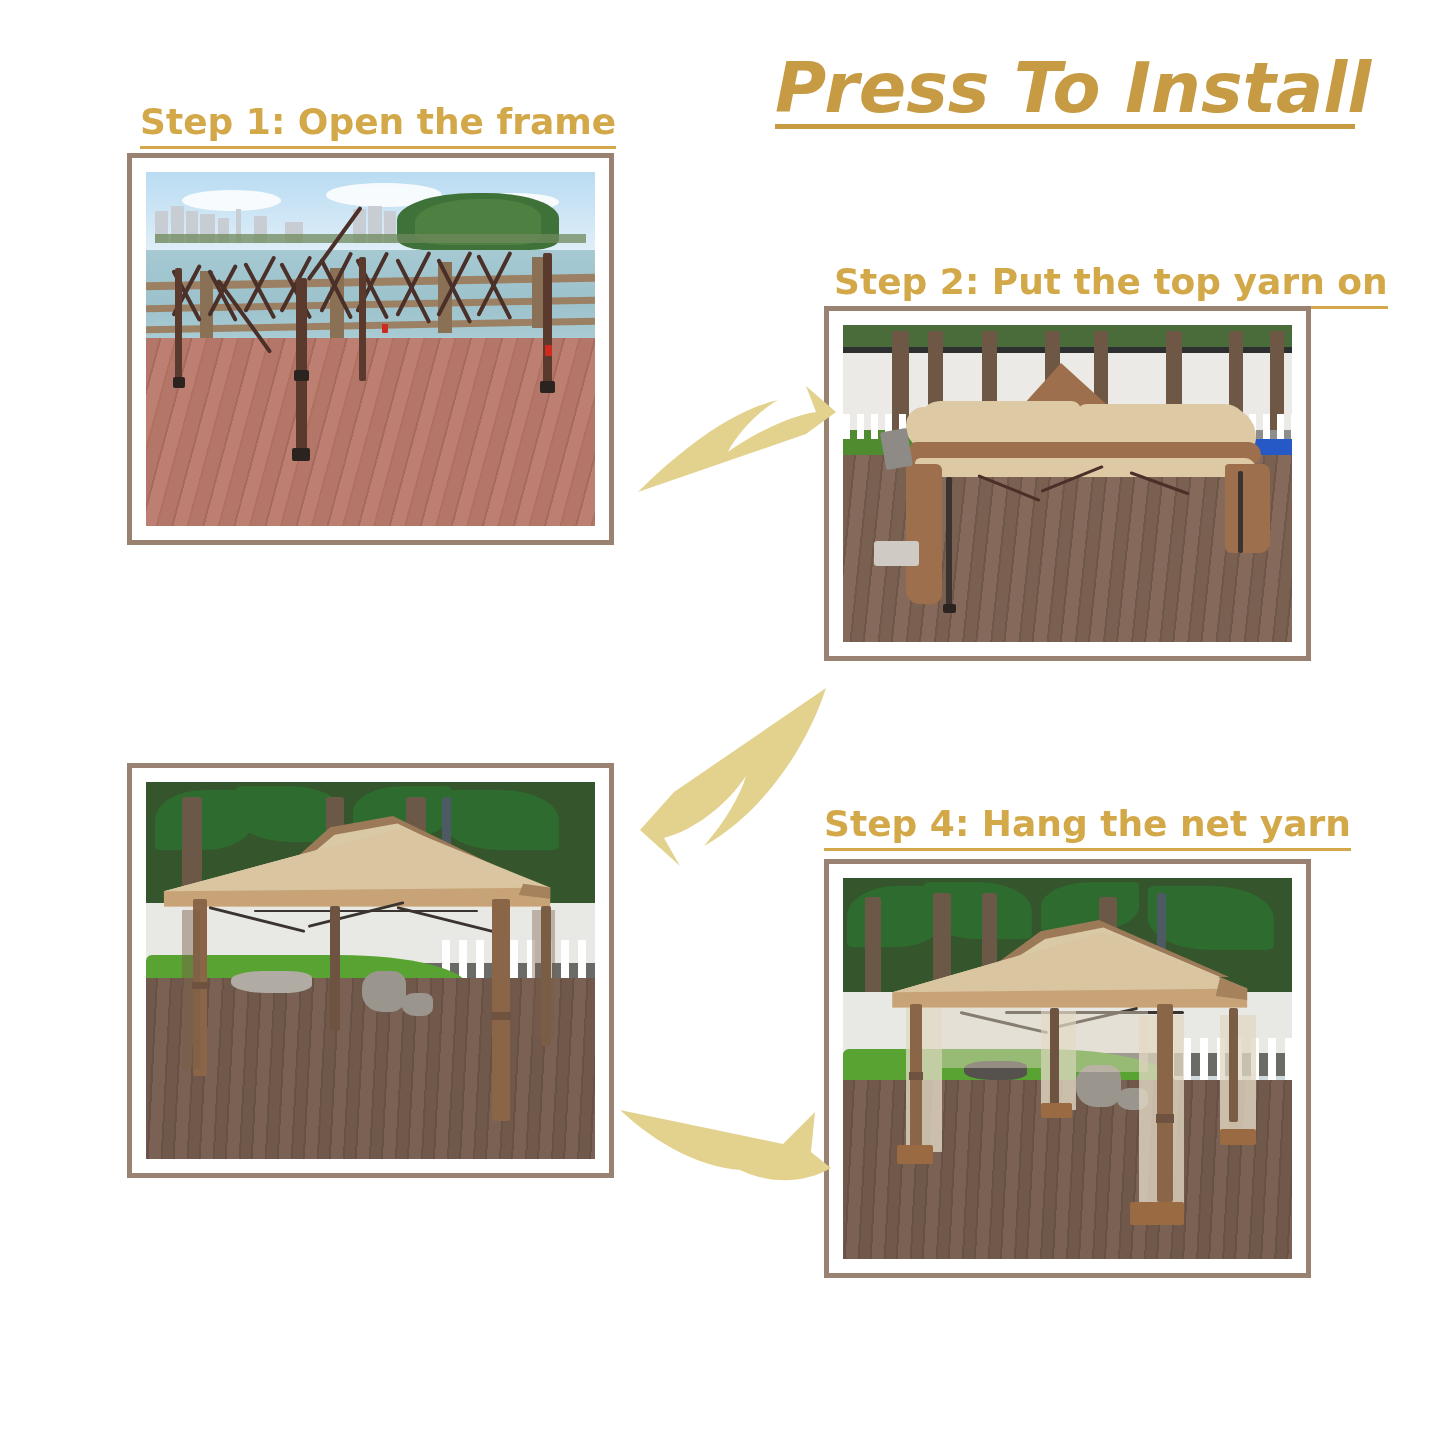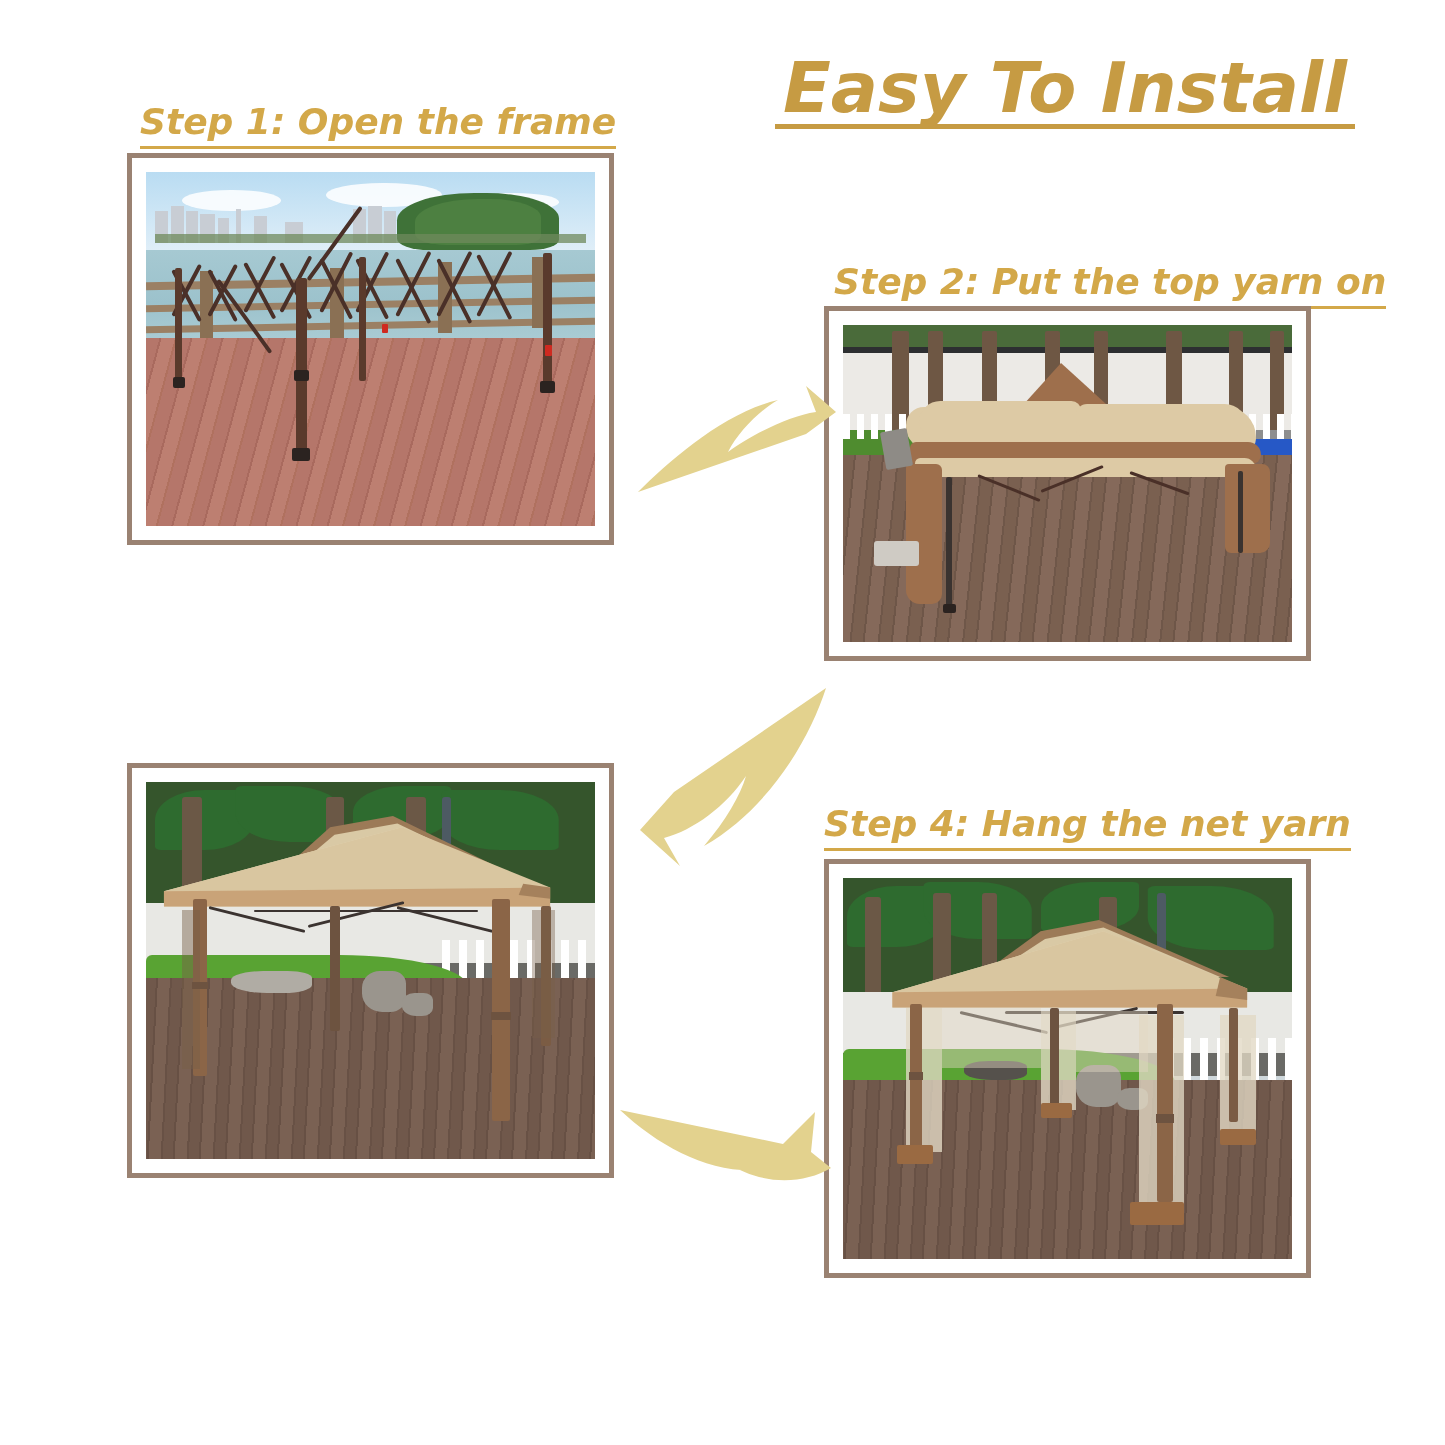--- a/index.html
+++ b/index.html
@@ -38,21 +38,20 @@
     margin-top: -2px;
     width: 100%;
   }
 
   
   .step-caption {
     position: absolute;
     font-family: "DejaVu Sans", sans-serif;
     font-size: 36px;
     font-weight: bold;
-    font-style: italic;
     color: #D3A849;
     line-height: 1.23;
     white-space: nowrap;
   }
   .step-caption .line {
     display: block;
     border-bottom: 3px solid #D3A849;
     padding-bottom: 2px;
     margin-bottom: 3px;
   }
@@ -137,21 +136,21 @@
   .g-net { position:absolute; background:rgba(226,216,196,.78); }
   .g-netfoot { position:absolute; background:#9a6a42; border-radius:2px;}
 
   
   .arrow-svg { position: absolute; }
 </style>
 </head>
 <body>
 
 <div class="main-title">
-  <span>Easy To Install</span>
+  <span>Press To Install</span>
   <span class="ul"></span>
 </div>
 
 <div class="step-caption" id="cap1">
   <span class="line">Step 1: Open the frame</span>
 </div>
 
 <div class="step-caption" id="cap2">
   <span class="line">Step 2: Put the top yarn on</span>
 </div>

